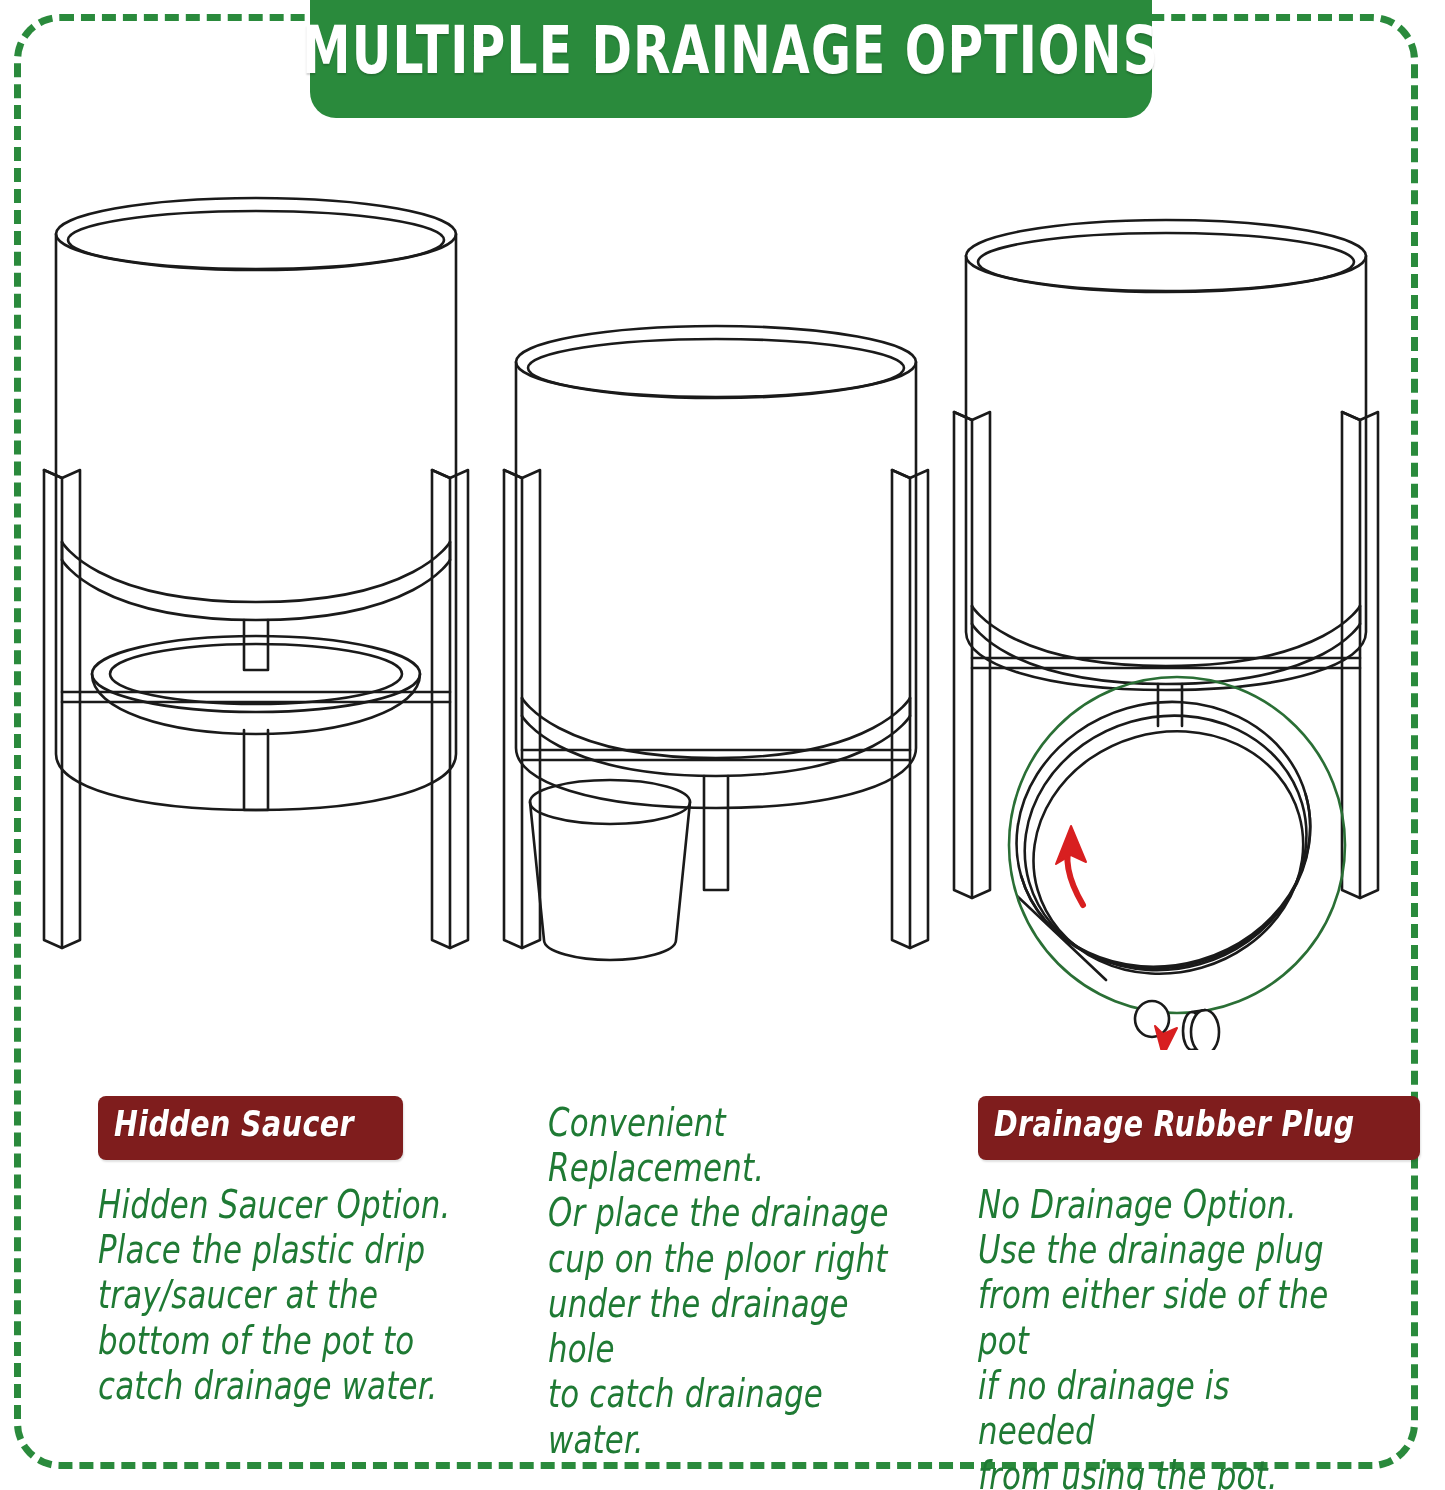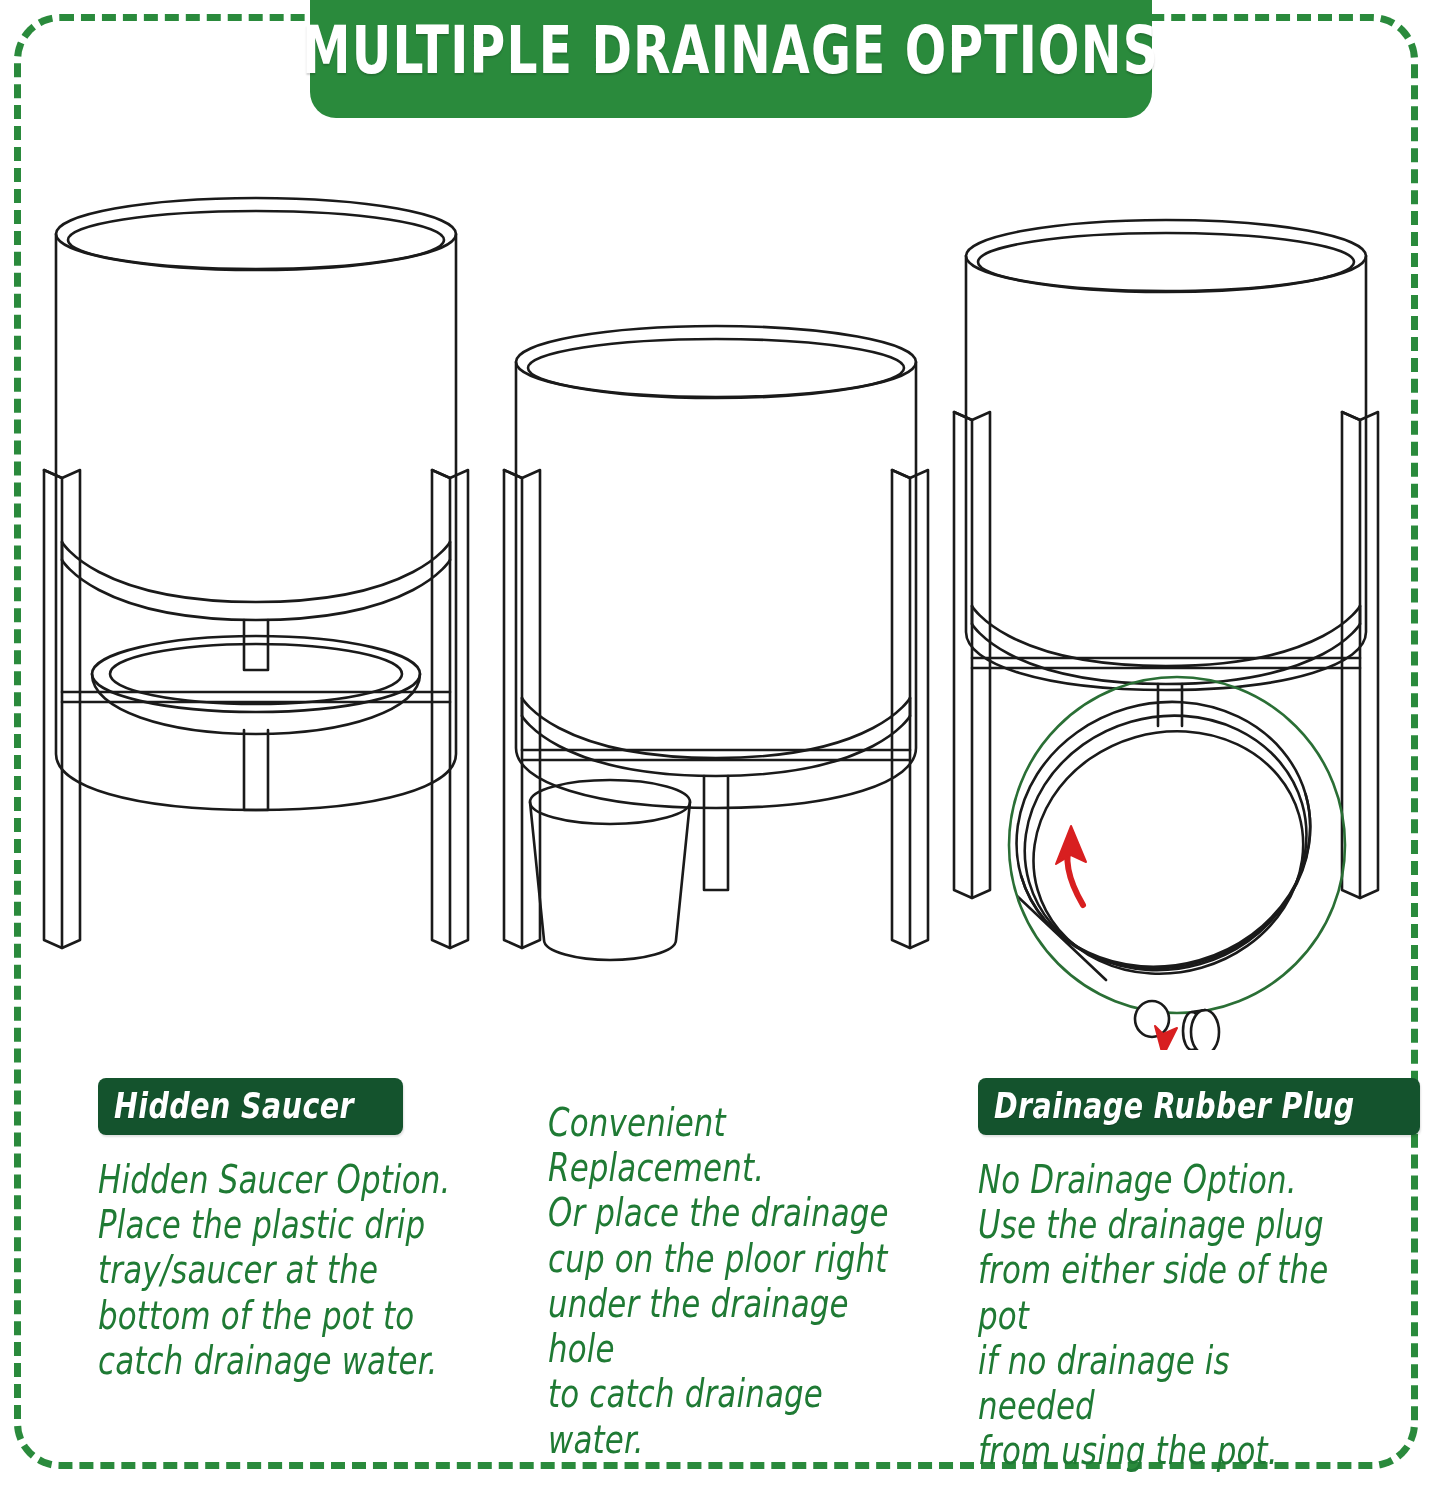--- a/index.html
+++ b/index.html
@@ -63,25 +63,26 @@
     display:flex;
     align-items:flex-start;
   }
   .col{position:relative;}
   .col-1{width:450px;margin-left:98px;}
   .col-2{width:420px;margin-left:0px;}
   .col-3{width:420px;margin-left:10px;}
 
   .badge{
     display:inline-block;
-    background:#14532d;
+    background:#7f1d1d;
     border-radius:8px;
-    padding:7px 16px 9px 16px;
+    padding:7px 16px 16px 16px;
     box-sizing:border-box;
     box-shadow:1px 2px 2px rgba(0,0,0,0.12);
+    margin-top:18px;
   }
   .badge-text{
     color:#ffffff;
     font-family:"Liberation Sans Narrow","DejaVu Sans Condensed","Liberation Sans",sans-serif;
     font-weight:bold;
     font-style:italic;
     font-size:36px;
     letter-spacing:0.5px;
     transform:scaleX(0.88);
     transform-origin:left center;

